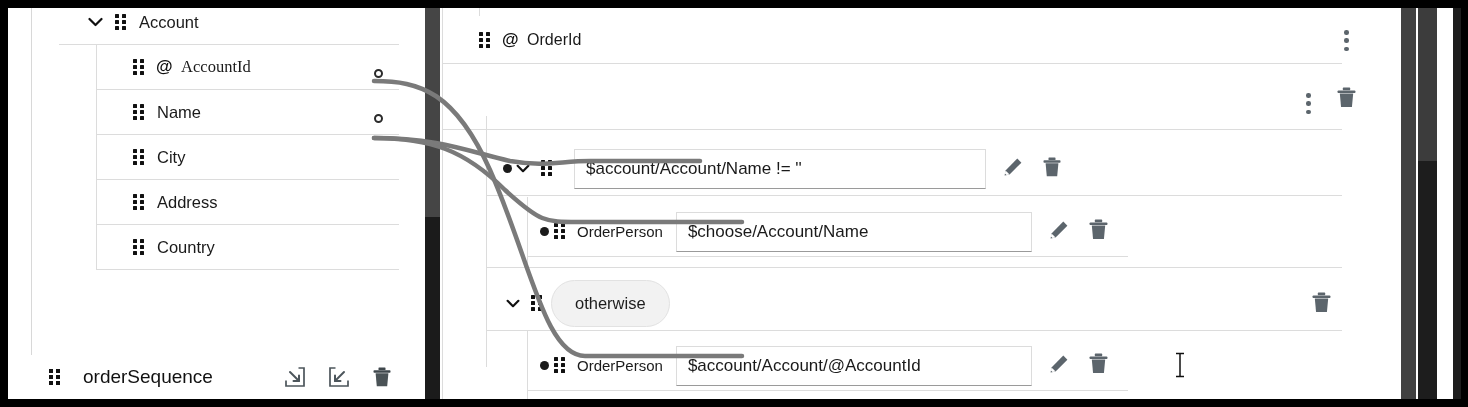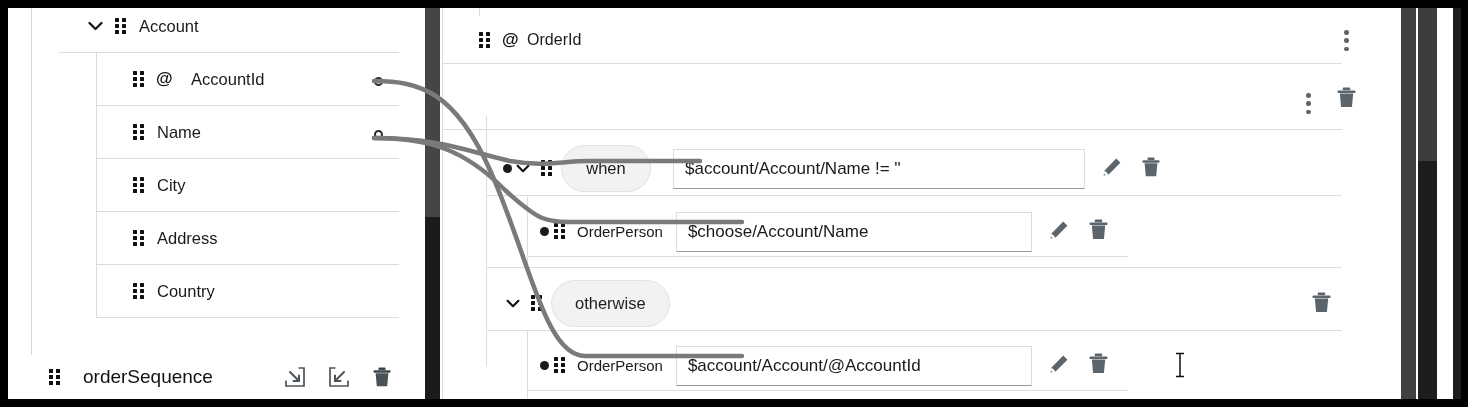--- a/index.html
+++ b/index.html
@@ -43,21 +43,21 @@
     position: absolute; left: 23px; top: 0; width: 1px; height: 350px;
     background: #d8d8d8;
   }
   .tree-card {
     position: absolute; left: 51px; top: -8px;
     width: 340px;
   }
 
   .row {
     position: relative;
-    height: 53px;
+    height: 45px;
     display: flex;
     align-items: center;
     border-bottom: 1px solid #dcdcdc;
     background: #ffffff;
   }
   .row.child {
     border-left: 1px solid #dcdcdc;
     margin-left: 37px;
     width: 303px;
   }
@@ -88,21 +88,21 @@
     font-weight: 700;
     color: #111111;
     letter-spacing: -0.5px;
   }
   .row-label {
     margin-left: 13px;
     font-size: 16.5px;
     color: #1a1a1a;
     white-space: nowrap;
   }
-  .row-label.at-label { margin-left: 19px; }
+  .row-label.at-label { margin-left: 9px; font-family: Liberation Serif, serif; }
 
   
   .endpoint-ring {
     position: absolute;
     width: 9px; height: 9px;
     border-radius: 50%;
     background: #ffffff;
     border: 2.2px solid #2b2b2b;
   }
 
@@ -428,21 +428,20 @@
         </svg>
       </span>
       <span class="drag-dots" style="margin-left:8px;">
         <i></i>
           <i></i>
           <i></i>
           <i></i>
           <i></i>
           <i></i>
       </span>
-      <span class="pill" style="margin-left:9px;min-width:90px;">when</span>
       <span class="txtfield" style="margin-left:22px;width:412px;">$account/Account/Name != ''</span>
       <span style="margin-left:17px;">
         <svg width="20" height="20" viewBox="0 0 20 20">
           <path d="M14.3 1.6 L18.4 5.7 L6.6 17.5 L1.6 18.4 L2.5 13.4 Z" fill="#5c656c"></path>
           <path d="M2.5 13.4 L6.6 17.5 L3.6 18.1 L1.9 16.4 Z" fill="#ffffff"></path>
         </svg>
       </span>
       <span style="margin-left:19px;">
         <svg width="20" height="22" viewBox="0 0 20 22">
           <rect x="6.5" y="1.5" width="7" height="2.6" rx="0.6" fill="#5c656c"></rect>

